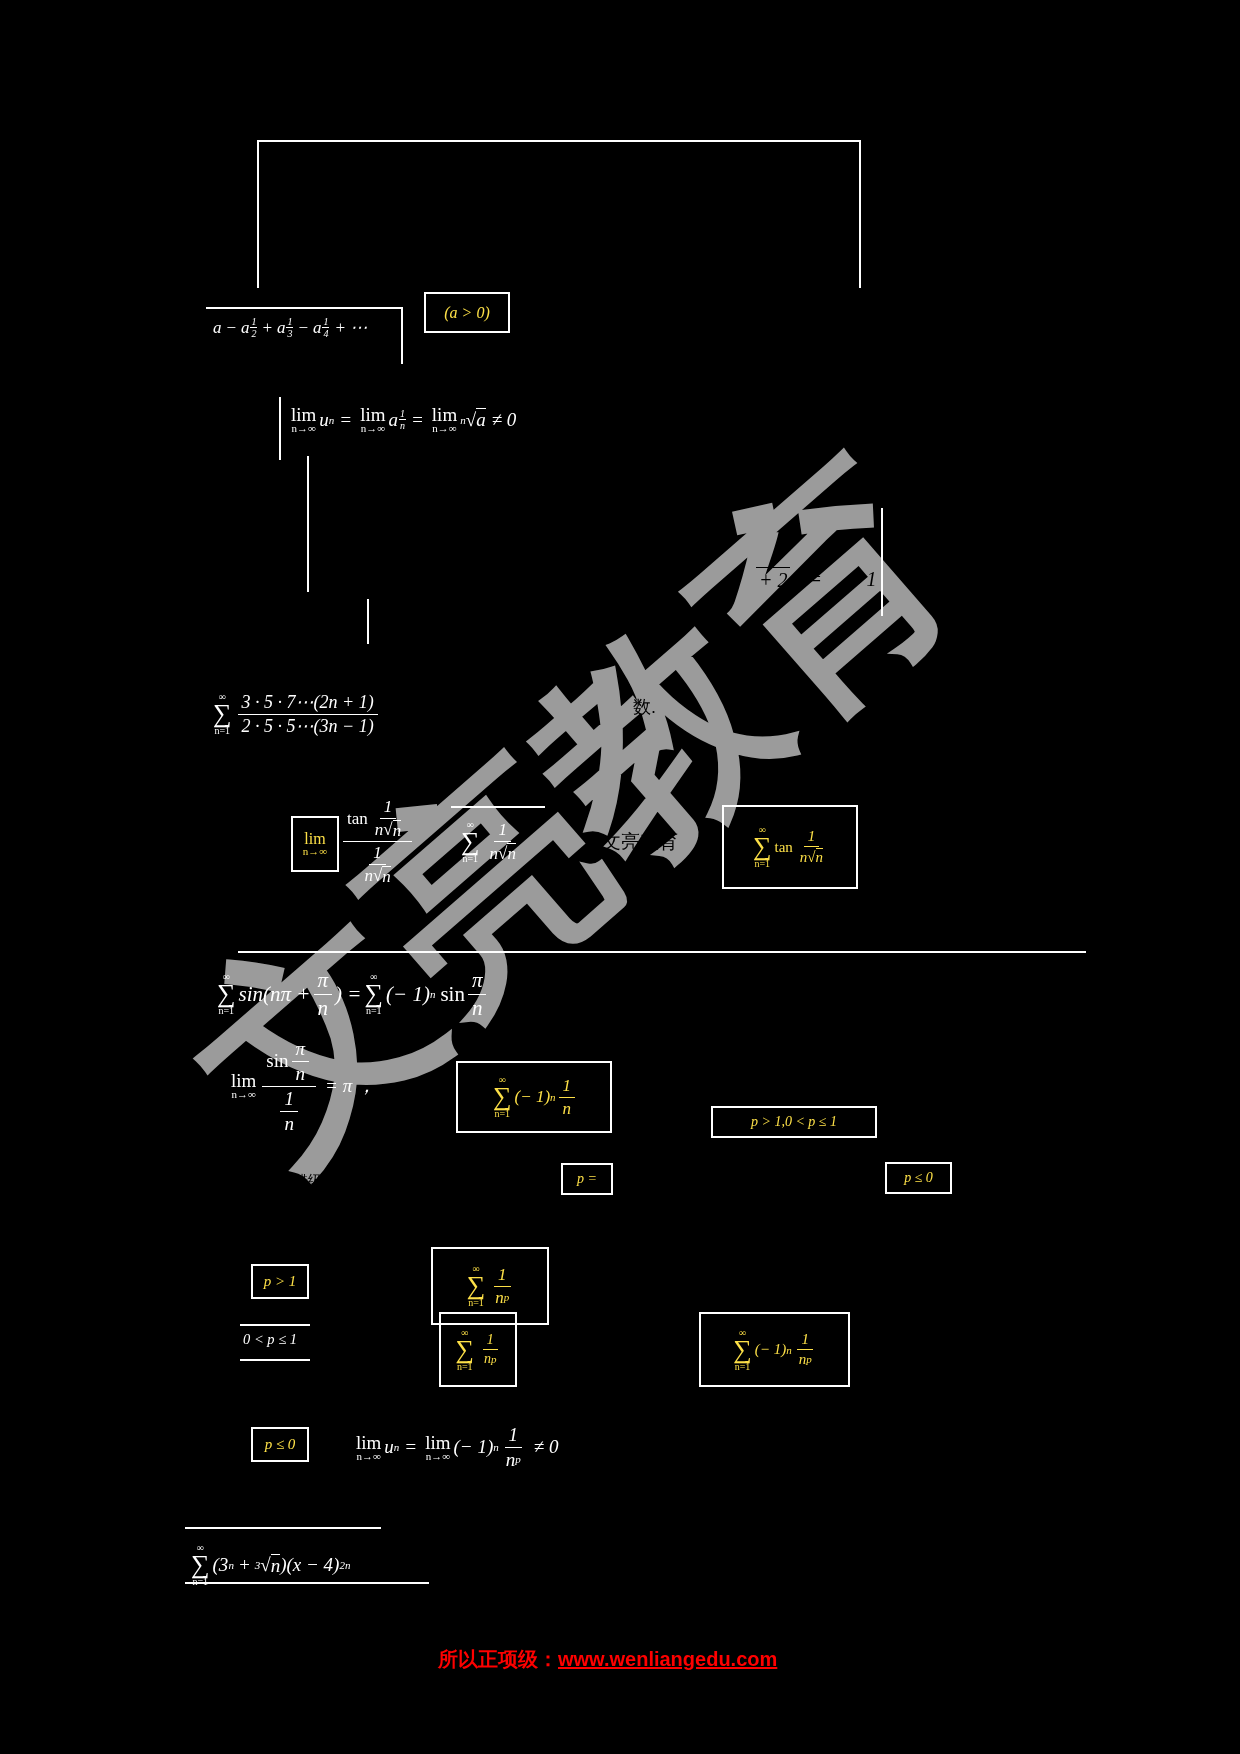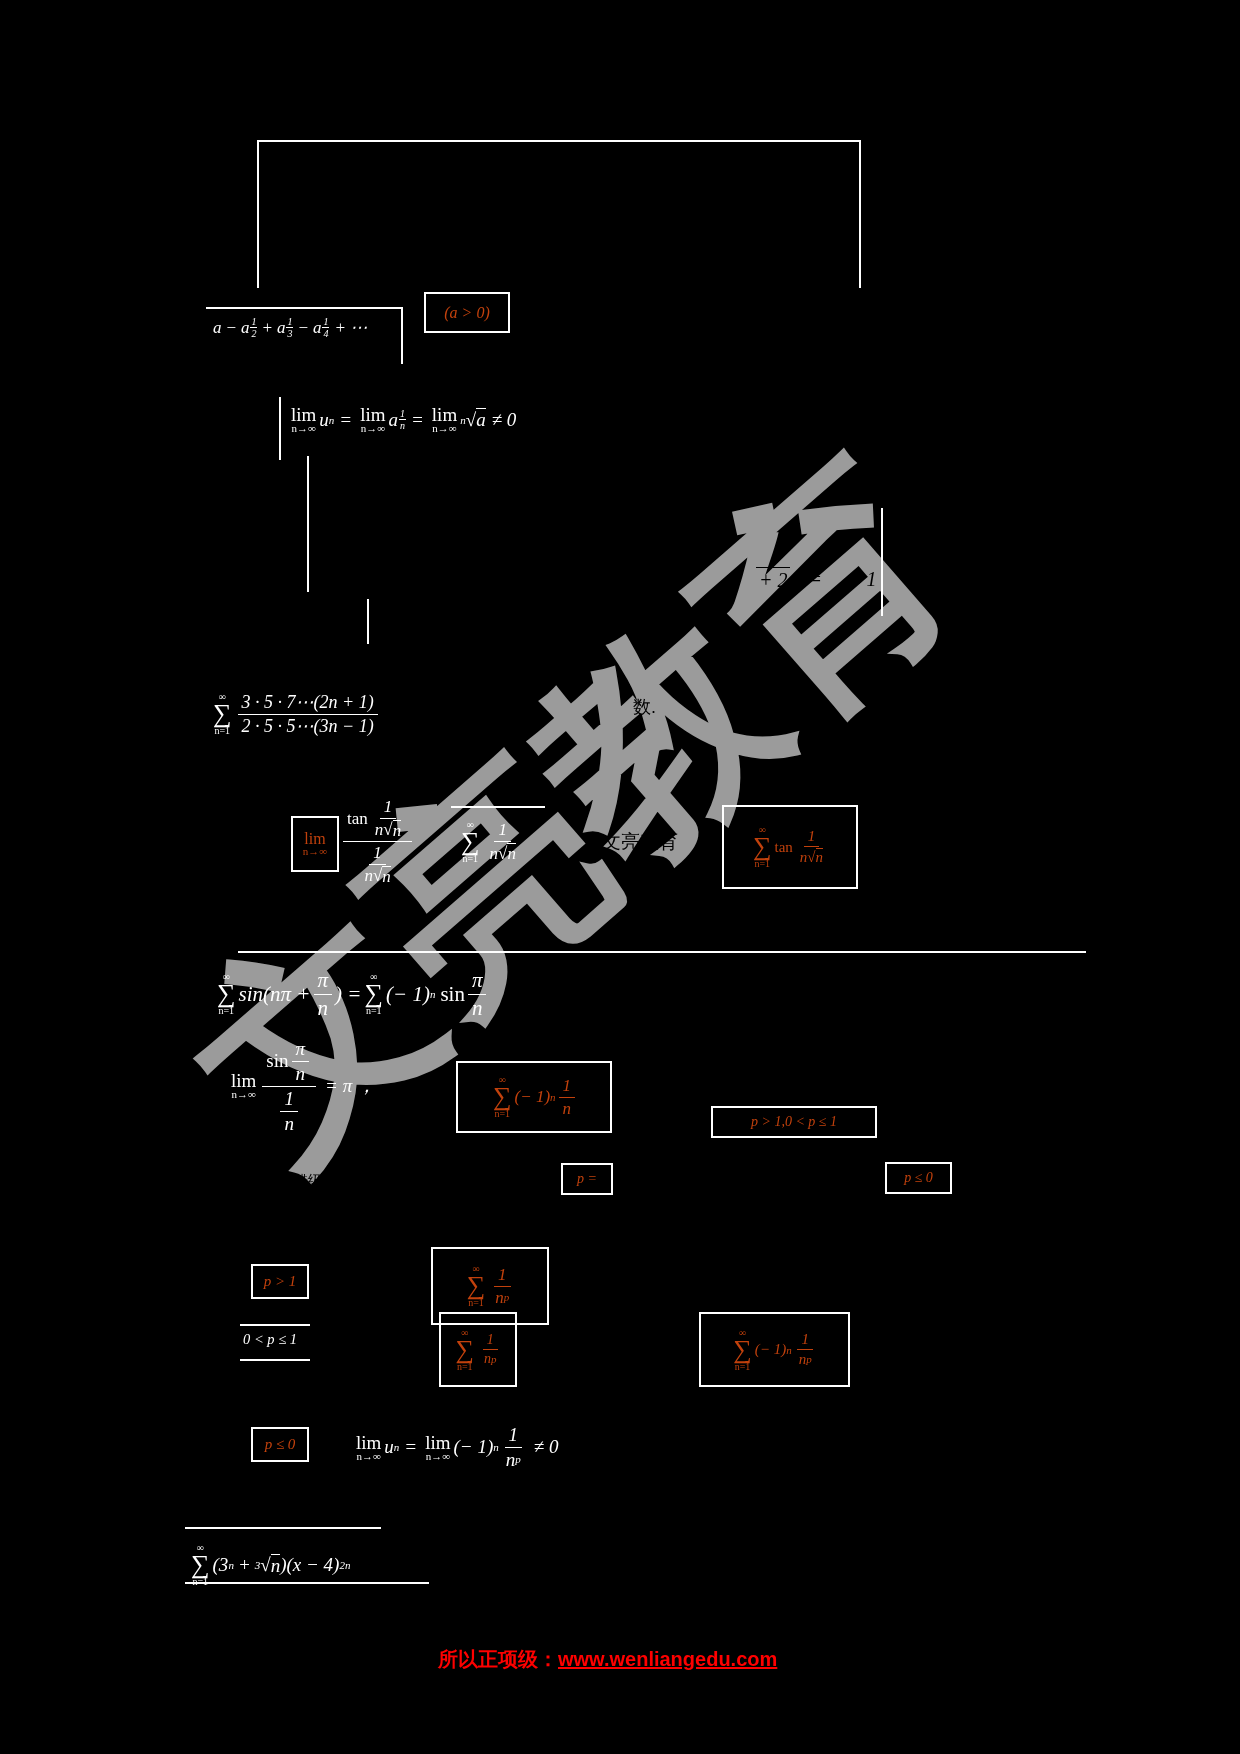--- a/index.html
+++ b/index.html
@@ -9,21 +9,21 @@
   #wm{position:absolute;left:118px;top:680px;width:944px;height:240px;z-index:1;
       font-family:"Liberation Sans",sans-serif;font-weight:bold;color:#9b9b9b;
       font-size:225px;line-height:235px;white-space:nowrap;
       transform:rotate(-41deg);transform-origin:center center;}
   
   .formula{position:absolute;color:#fff;font-style:italic;white-space:nowrap;z-index:2;
            font-family:"Liberation Serif",serif;}
   .blacktext{position:absolute;color:#000;white-space:nowrap;z-index:2;
              font-family:"Liberation Sans",sans-serif;}
   .box{position:absolute;border:2px solid #fff;display:flex;align-items:center;justify-content:center;
-       color:#c2410c;font-style:italic;white-space:nowrap;z-index:2;font-family:"Liberation Serif",serif;}
+       color:#fde047;font-style:italic;white-space:nowrap;z-index:2;font-family:"Liberation Serif",serif;}
   .H{position:absolute;border-top:2px solid #fff;z-index:2;height:0;}
   .L{position:absolute;border-left:2px solid #fff;z-index:2;width:0;}
   .rect3{position:absolute;border:2px solid #fff;border-bottom:none;z-index:2;}
   
   .row{display:inline-flex;align-items:center;white-space:nowrap;}
   .sumc{display:inline-flex;flex-direction:column;align-items:center;vertical-align:middle;
         font-style:normal;margin:0 3px;line-height:1;}
   .sumc .st{font-size:10px;}
   .sumc .sg{font-size:26px;line-height:24px;}
   .sumc .sb{font-size:10px;}

